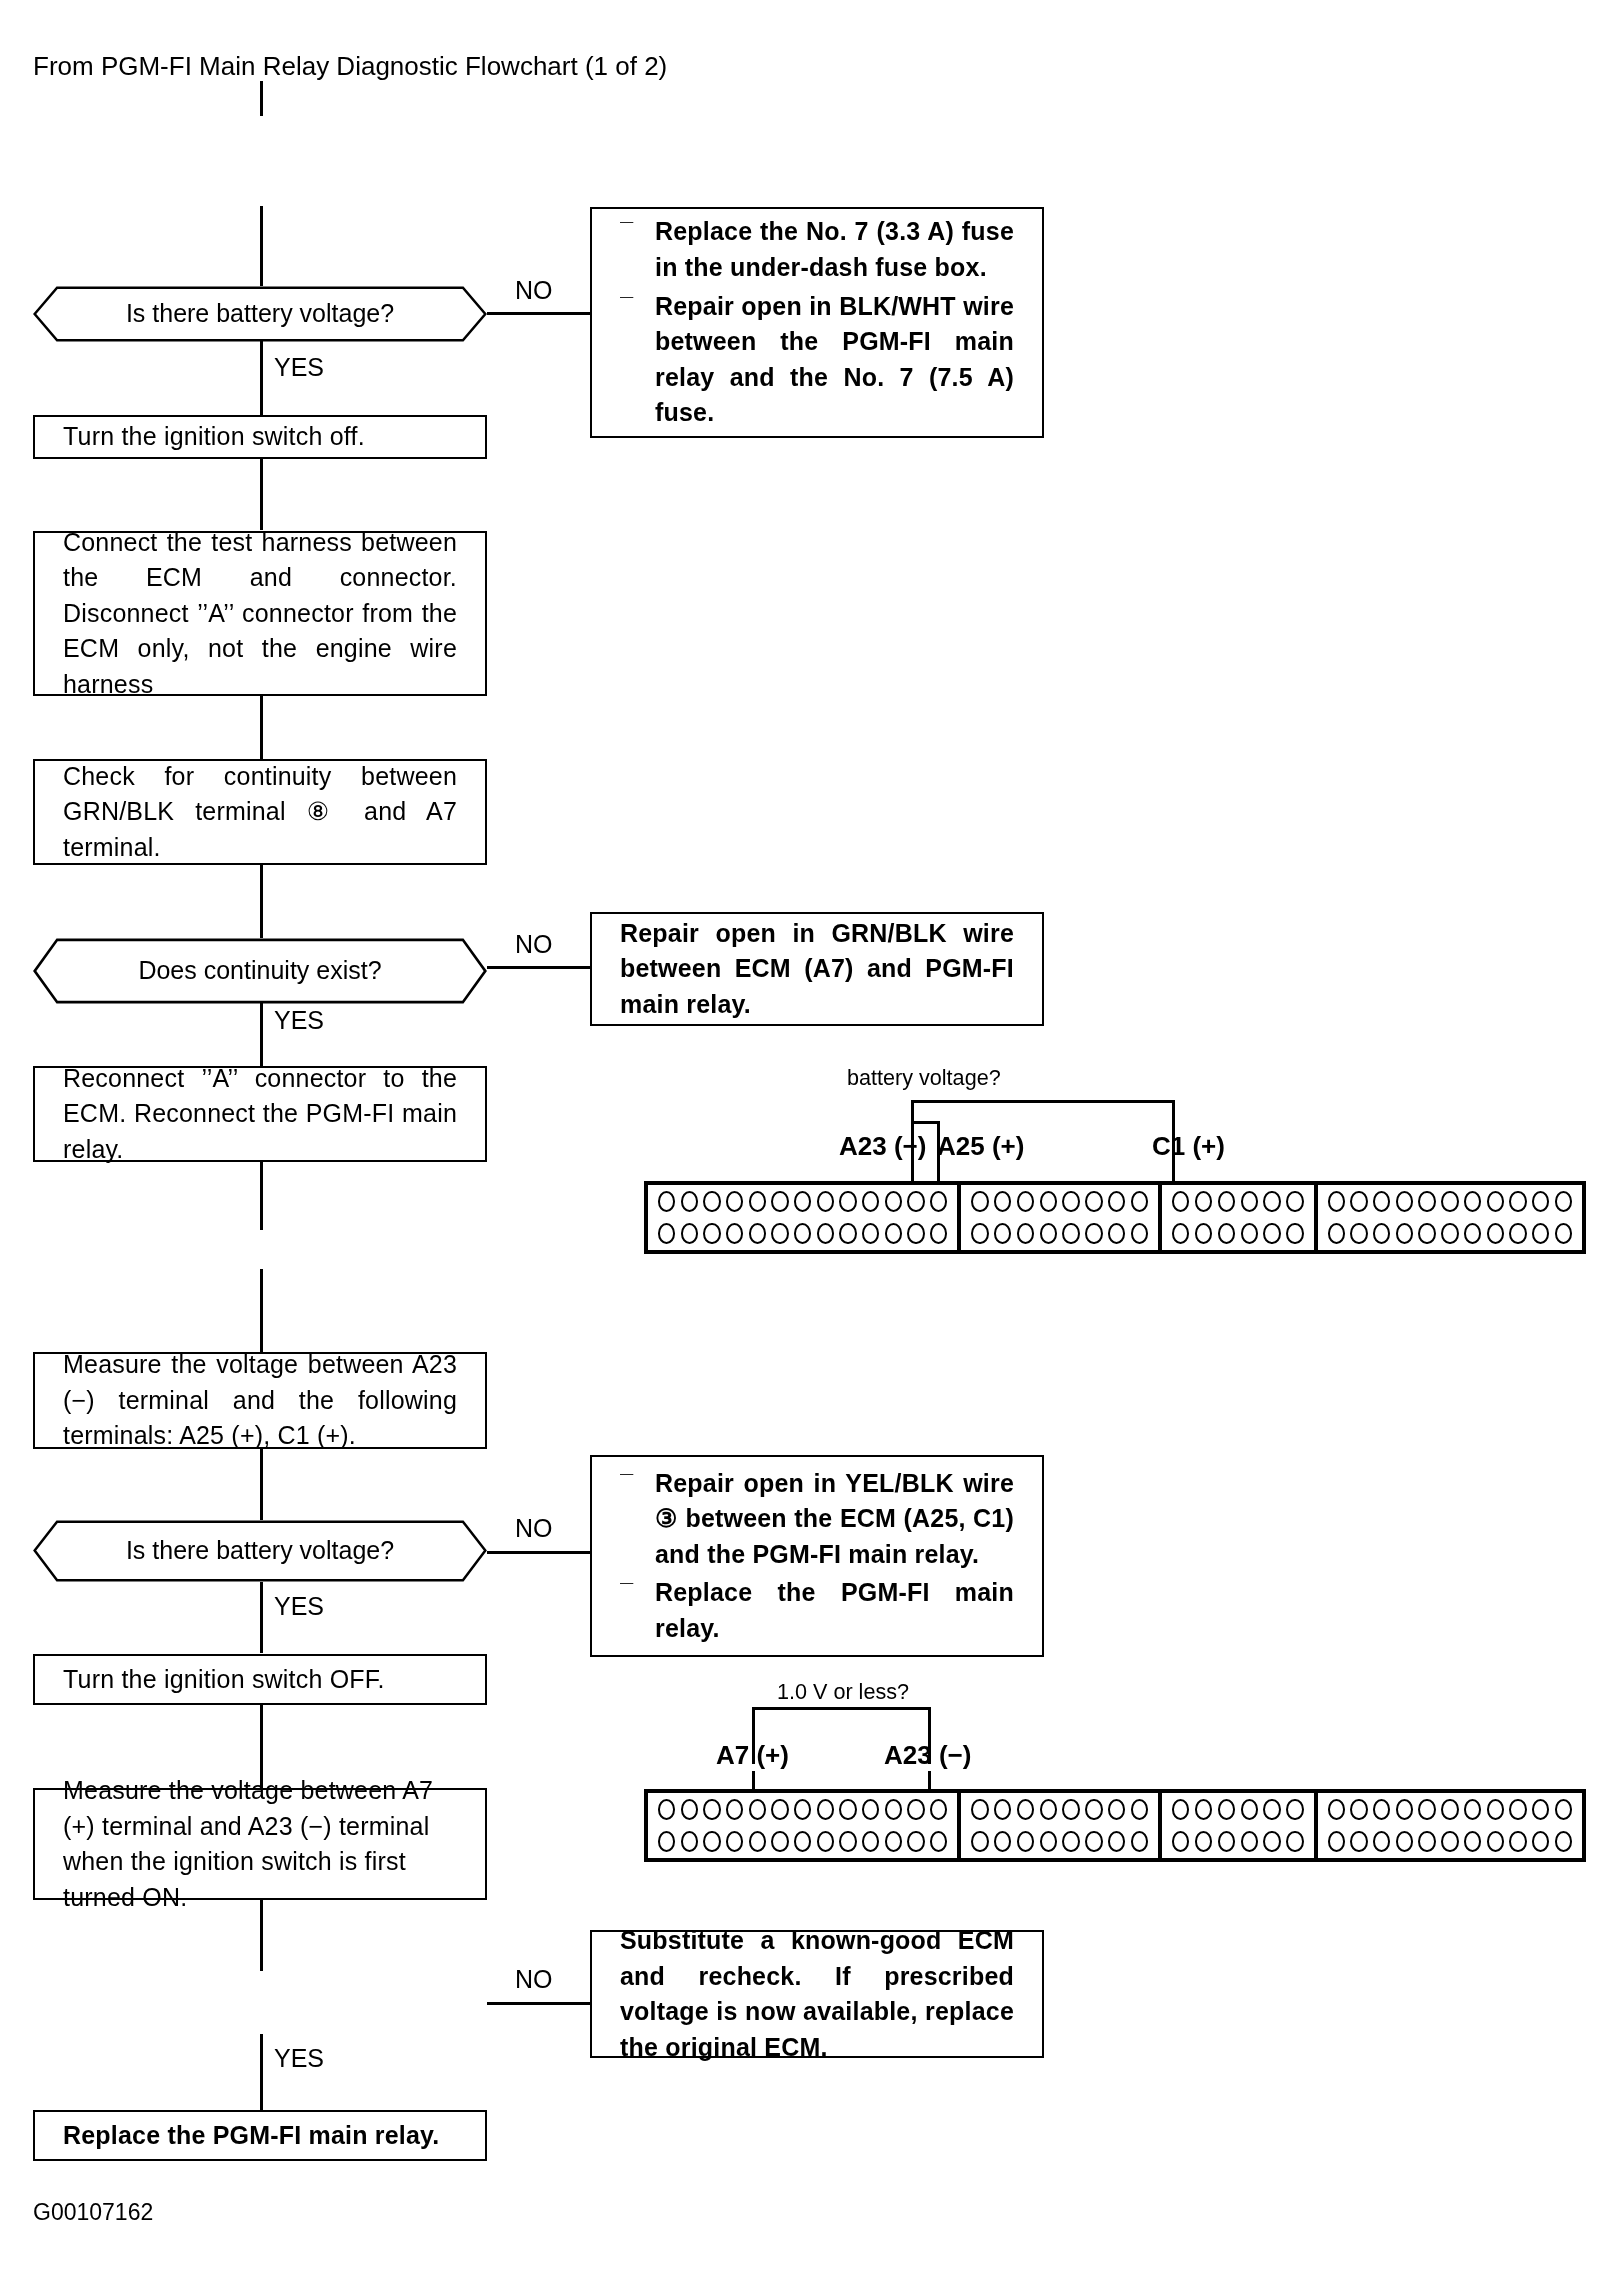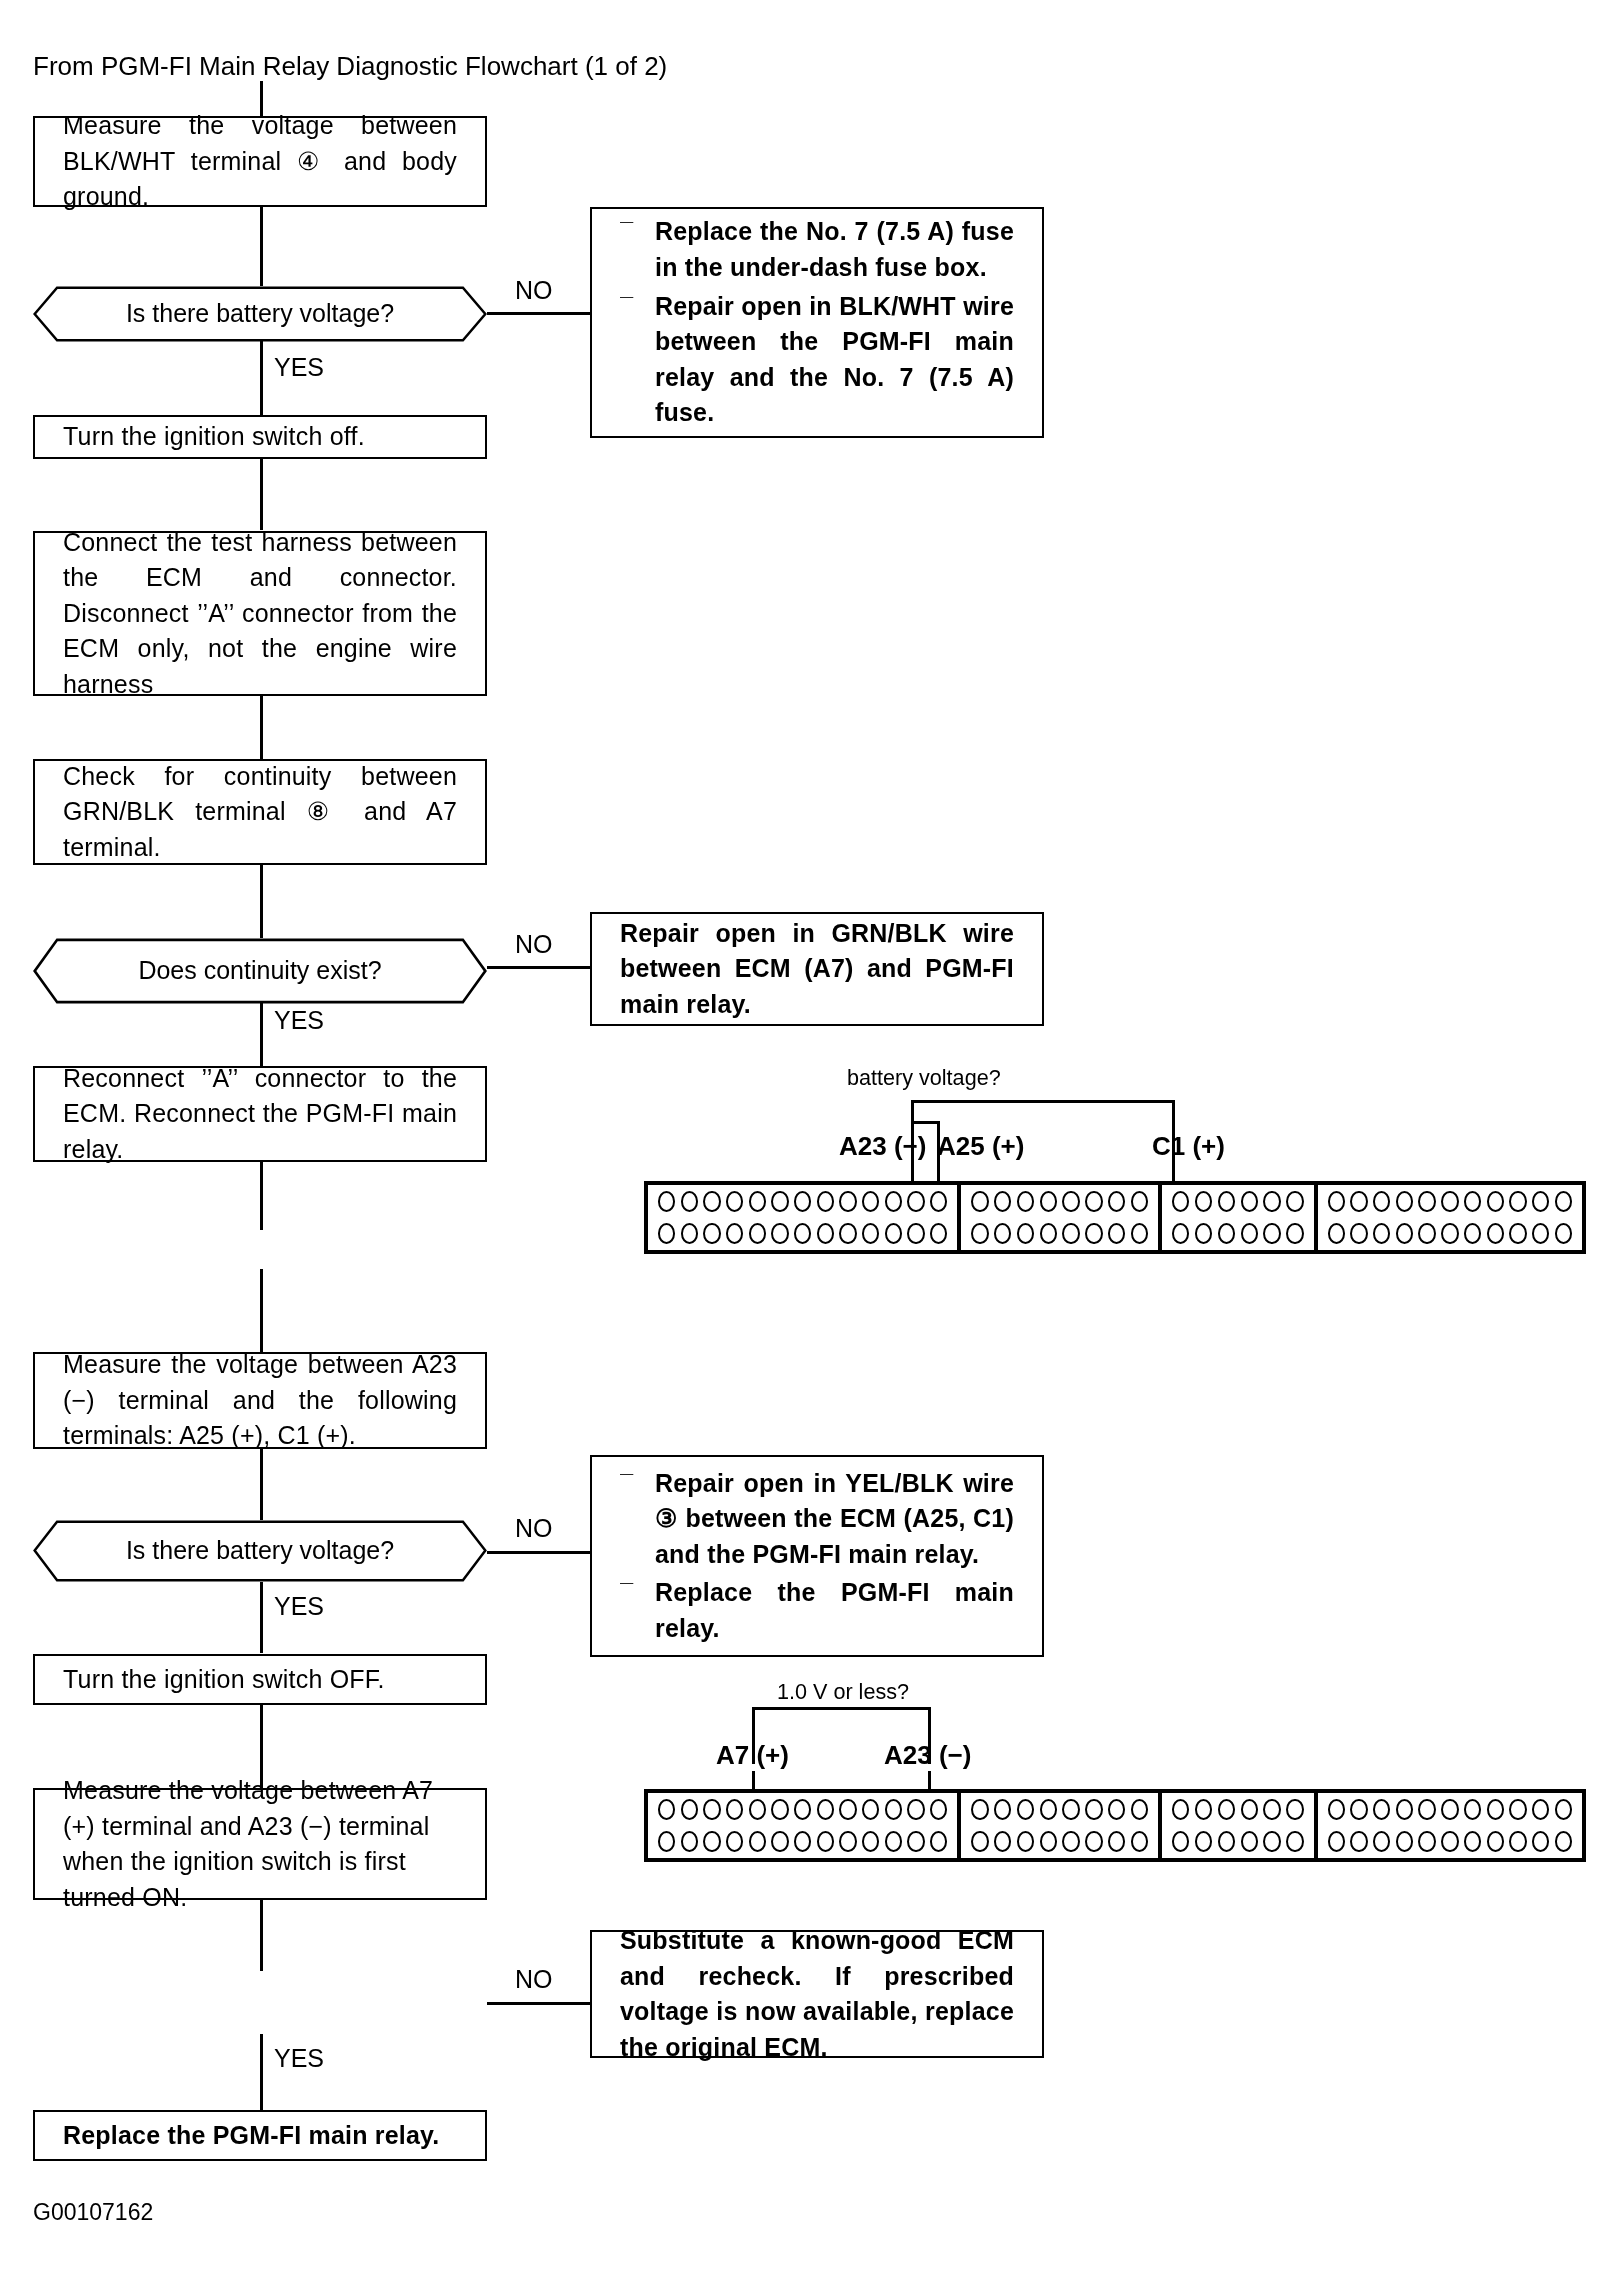--- a/index.html
+++ b/index.html
@@ -105,39 +105,36 @@
   <div class="vline" style="left:260px; top:865px;height:73px;"></div>
   <div class="vline" style="left:260px; top:996px;height:70px;"></div>
   <div class="vline" style="left:260px; top:1162px;height:68px;"></div>
   <div class="vline" style="left:260px; top:1269px;height:83px;"></div>
   <div class="vline" style="left:260px; top:1449px;height:71px;"></div>
   <div class="vline" style="left:260px; top:1582px;height:71px;"></div>
   <div class="vline" style="left:260px; top:1705px;height:83px;"></div>
   <div class="vline" style="left:260px; top:1900px;height:71px;"></div>
   <div class="vline" style="left:260px; top:2034px;height:76px;"></div>
 
-  <div class="pbox" style="left:33px; top:116px; width:454px; height:91px;">
-    <div class="txt">Measure the voltage between BLK/WHT terminal ④ and body ground.</div>
-  </div>
 
   <div class="hexwrap" style="left:33px; top:286px; width:454px; height:56px;">
     <svg class="hexborder" viewBox="0 0 547 68" preserveAspectRatio="none">
       <polygon points="29,2 518,2 545,34 518,66 29,66 2,34" fill="#fff" stroke="#000" stroke-width="3"></polygon>
     </svg>
     <div class="hexlabel">Is there battery voltage?</div>
   </div>
   <div class="flowlabel" style="left:274px; top:353px;">YES</div>
 
   <div class="hline" style="left:487px; top:312px; width:103px;"></div>
   <div class="flowlabel" style="left:515px; top:276px;">NO</div>
 
   <div class="pbox bold" style="left:590px; top:207px; width:454px; height:231px;">
     <div style="display:flex; padding:0 28px;">
       <div style="width:35px; flex:none;">—</div>
-      <div class="txt" style="padding:0; flex:1;">Replace the No. 7 (7.5 A) fuse in the under-dash fuse box.</div>
+      <div class="txt" style="padding:0; flex:1;">Replace the No. 7 (3.3 A) fuse in the under-dash fuse box.</div>
     </div>
     <div style="display:flex; padding:0 28px; margin-top:3.3px;">
       <div style="width:35px; flex:none;">—</div>
       <div class="txt" style="padding:0; flex:1;">Repair open in BLK/WHT wire between the PGM-FI main relay and the No. 7 (7.5 A) fuse.</div>
     </div>
   </div>
 
   <div class="pbox" style="left:33px; top:415px; width:454px; height:44px;">
     <div class="txt nojust">Turn the ignition switch off.</div>
   </div>

